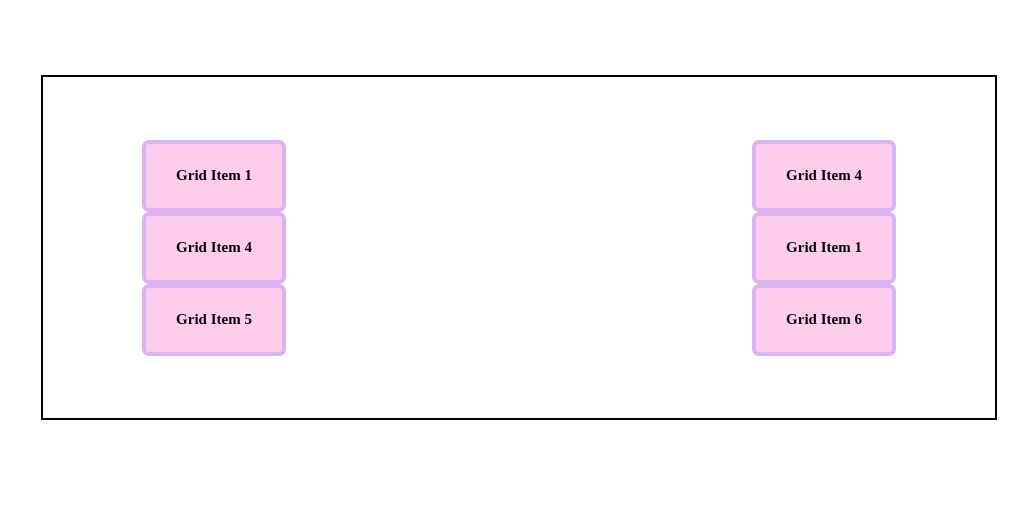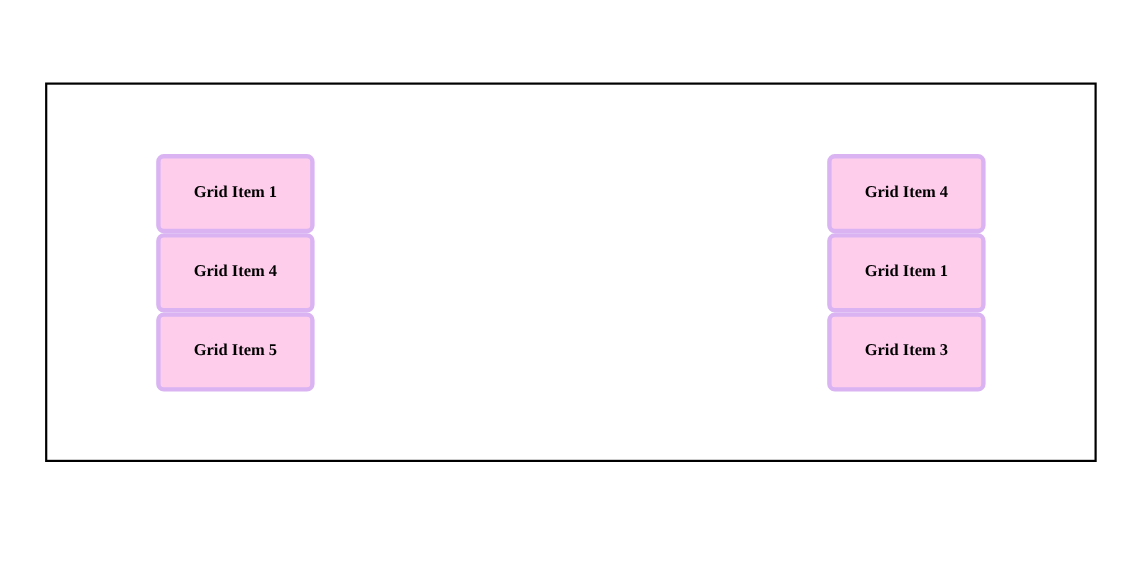--- a/index.html
+++ b/index.html
@@ -84,19 +84,19 @@
     </div>
 
     <div class="grid-column">
       <div class="grid-item">
         <span>Grid Item 4</span>
       </div>
       <div class="grid-item">
         <span>Grid Item 1</span>
       </div>
       <div class="grid-item">
-        <span>Grid Item 3</span>
+        <span>Grid Item 6</span>
       </div>
     </div>
 
   </div>
 
 </div>
 
 </body></html>

